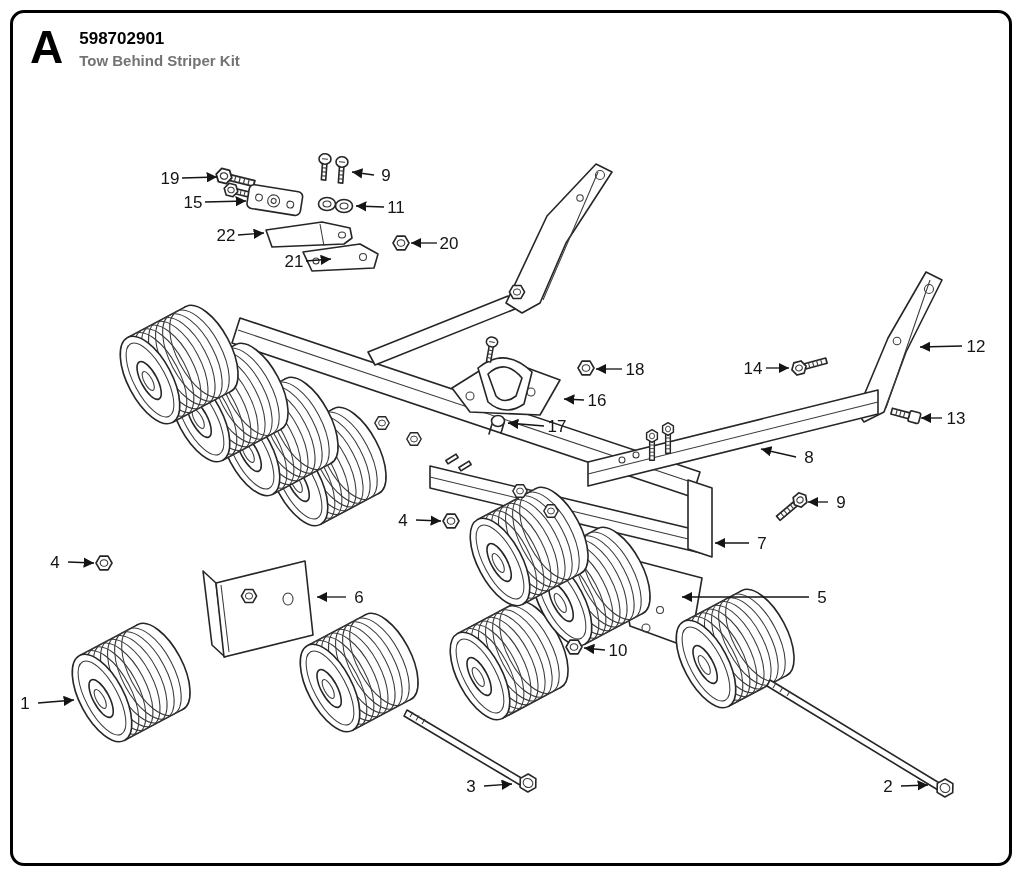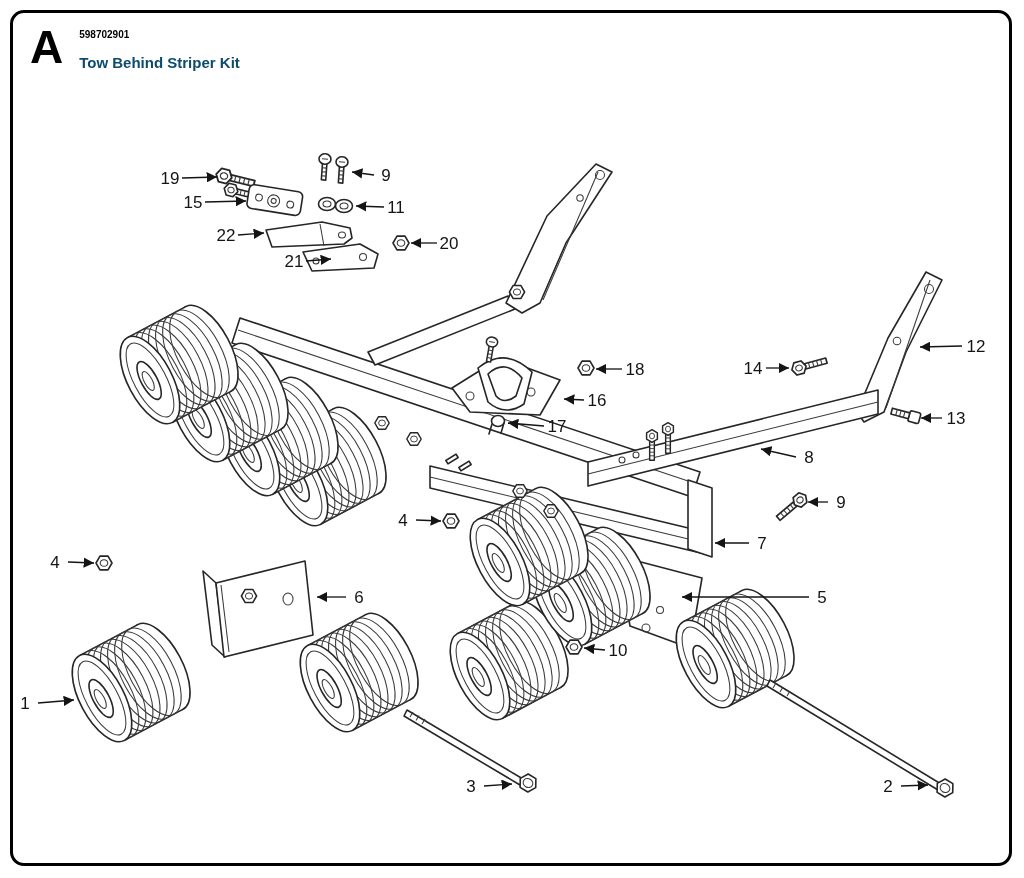--- a/index.html
+++ b/index.html
@@ -3,22 +3,22 @@
 <meta charset="utf-8">
 <style>
   html,body{margin:0;padding:0;background:#ffffff;}
   .page{position:relative;width:1024px;height:878px;background:#ffffff;overflow:hidden;
         font-family:"Liberation Sans",sans-serif;}
   .frame-border{position:absolute;left:10px;top:10px;right:12px;bottom:12px;
         border:3px solid #000;border-radius:14px;pointer-events:none;}
   .header{position:absolute;left:30px;top:26px;display:flex;gap:16px;z-index:3;}
   .section-letter{font-size:46px;font-weight:900;line-height:0.95;color:#000;}
   .header-text{padding-top:3px;}
-  .part-number{font-size:10px;font-weight:700;color:#000;}
-  .kit-title{font-size:15px;font-weight:700;color:#0c4a6e;margin-top:14px;}
+  .part-number{font-size:17px;font-weight:700;color:#000;}
+  .kit-title{font-size:15px;font-weight:700;color:#737373;margin-top:3px;}
   svg.diagram{position:absolute;left:0;top:0;width:1024px;height:878px;}
   .d{fill:#ffffff;stroke:#262626;stroke-width:1.6;stroke-linejoin:round;}
   .r{fill:none;stroke:#3a3a3a;stroke-width:1.05;}
   .s{fill:none;stroke:#262626;stroke-width:1.6;stroke-linecap:round;}
   .leader{stroke:#141414;stroke-width:1.3;fill:none;}
   text.num{font-family:"Liberation Sans",sans-serif;font-size:17px;fill:#141414;text-anchor:middle;}
 </style>
 </head>
 <body>
 

